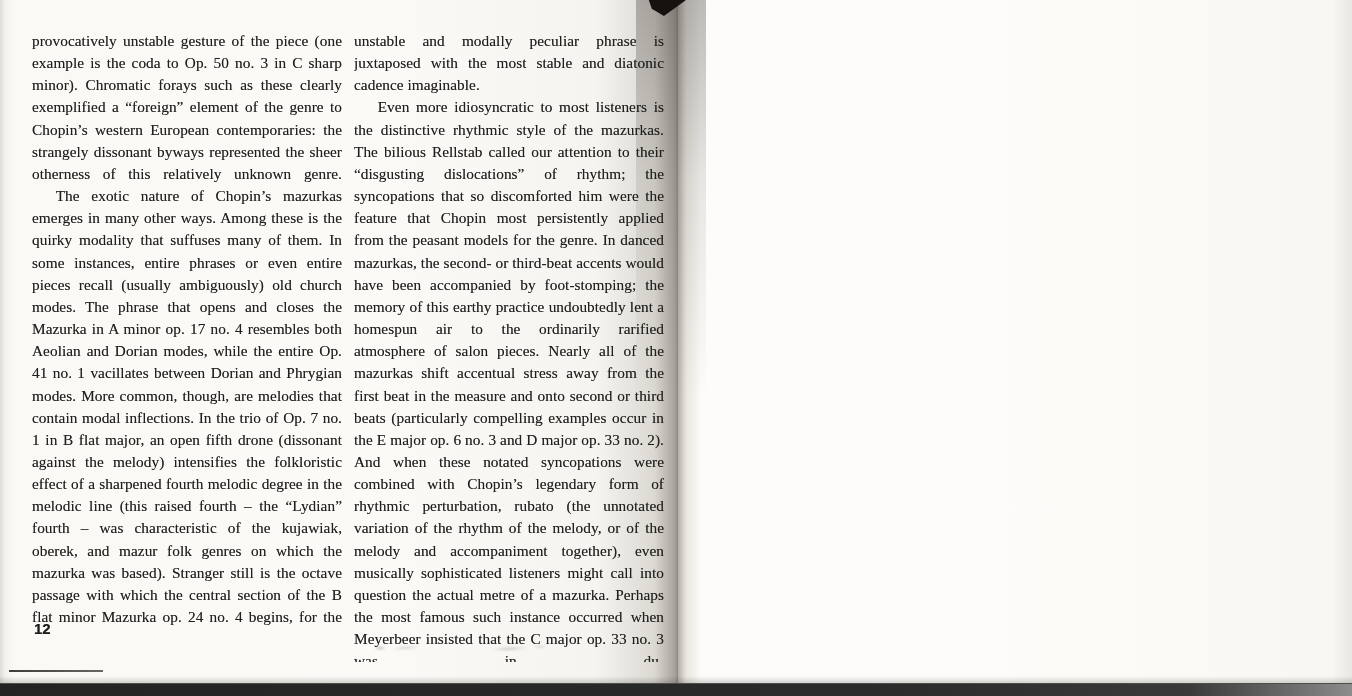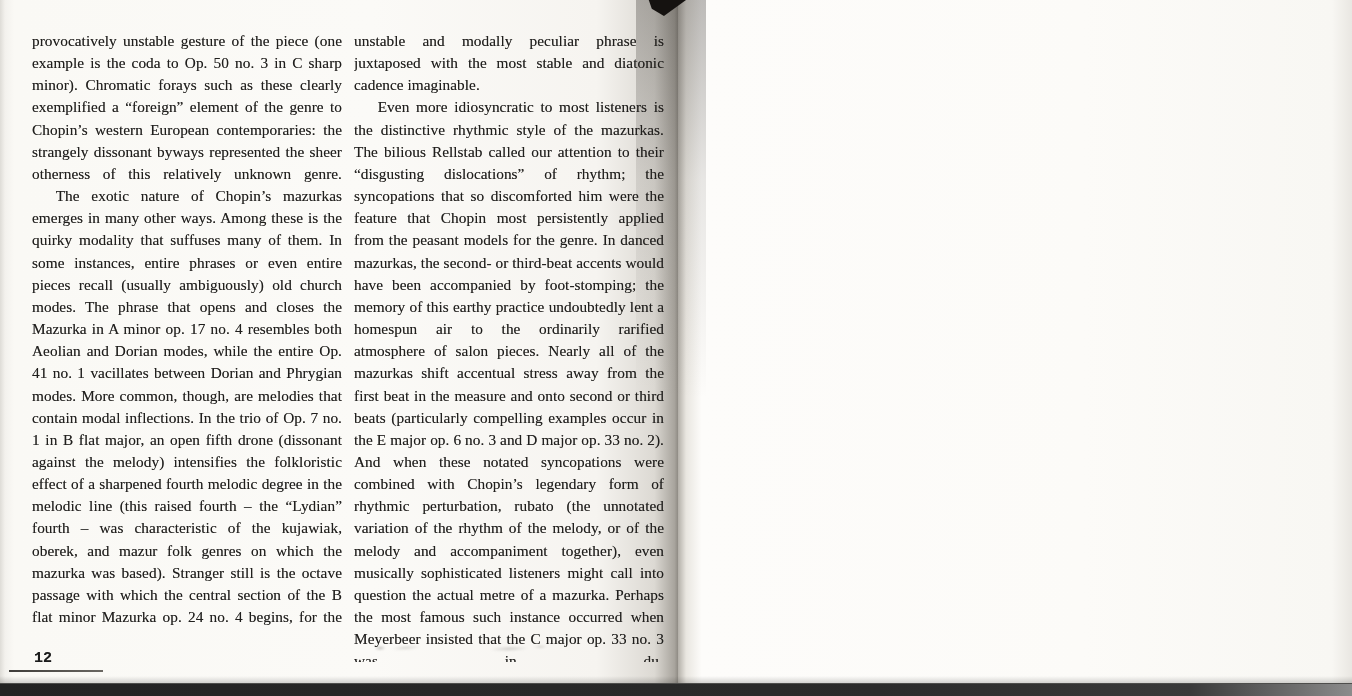--- a/index.html
+++ b/index.html
@@ -54,21 +54,21 @@
 
   #col-0-0 { left:32px; }
   #col-0-1 { left:354px; }
 
   .pagenum {
     position:absolute;
     font-family:"Liberation Sans", sans-serif;
     font-weight:bold; font-size:15px; color:#1c1c1c;
     text-shadow:0 0 0.5px rgba(0,0,0,0.5);
   }
-  #pagenum-left  { left:34px;  top:650px;font-family:Liberation Mono, monospace; }
+  #pagenum-left  { left:34px;  top:620px; }
   .pagenum-rule { position:absolute; height:2px; }
   #rule-left  { left:9px;   top:670px; width:94px;
     background:linear-gradient(to right, #3f3d3a, #6a6762); }
 
   .smudge { position:absolute; filter:blur(1.1px); opacity:0.55; }
   #smudge-1 { left:373px; top:642px; width:60px; height:10px;
     background:
       radial-gradient(ellipse 8px 3px at 12% 45%, rgba(90,88,84,0.8), rgba(90,88,84,0) 70%),
       radial-gradient(ellipse 20px 3px at 55% 60%, rgba(120,118,112,0.55), rgba(120,118,112,0) 75%);
     transform:rotate(-4deg);

